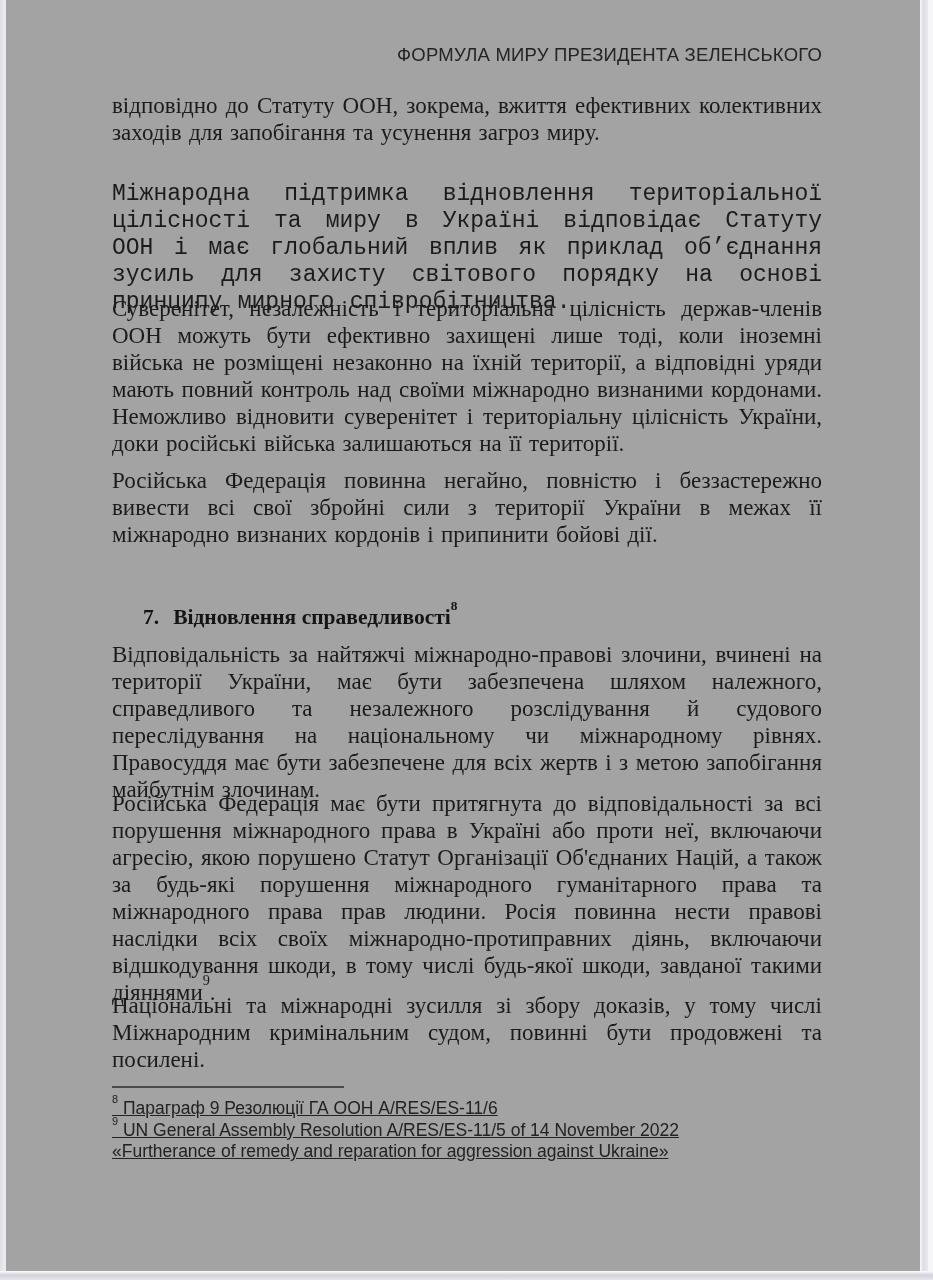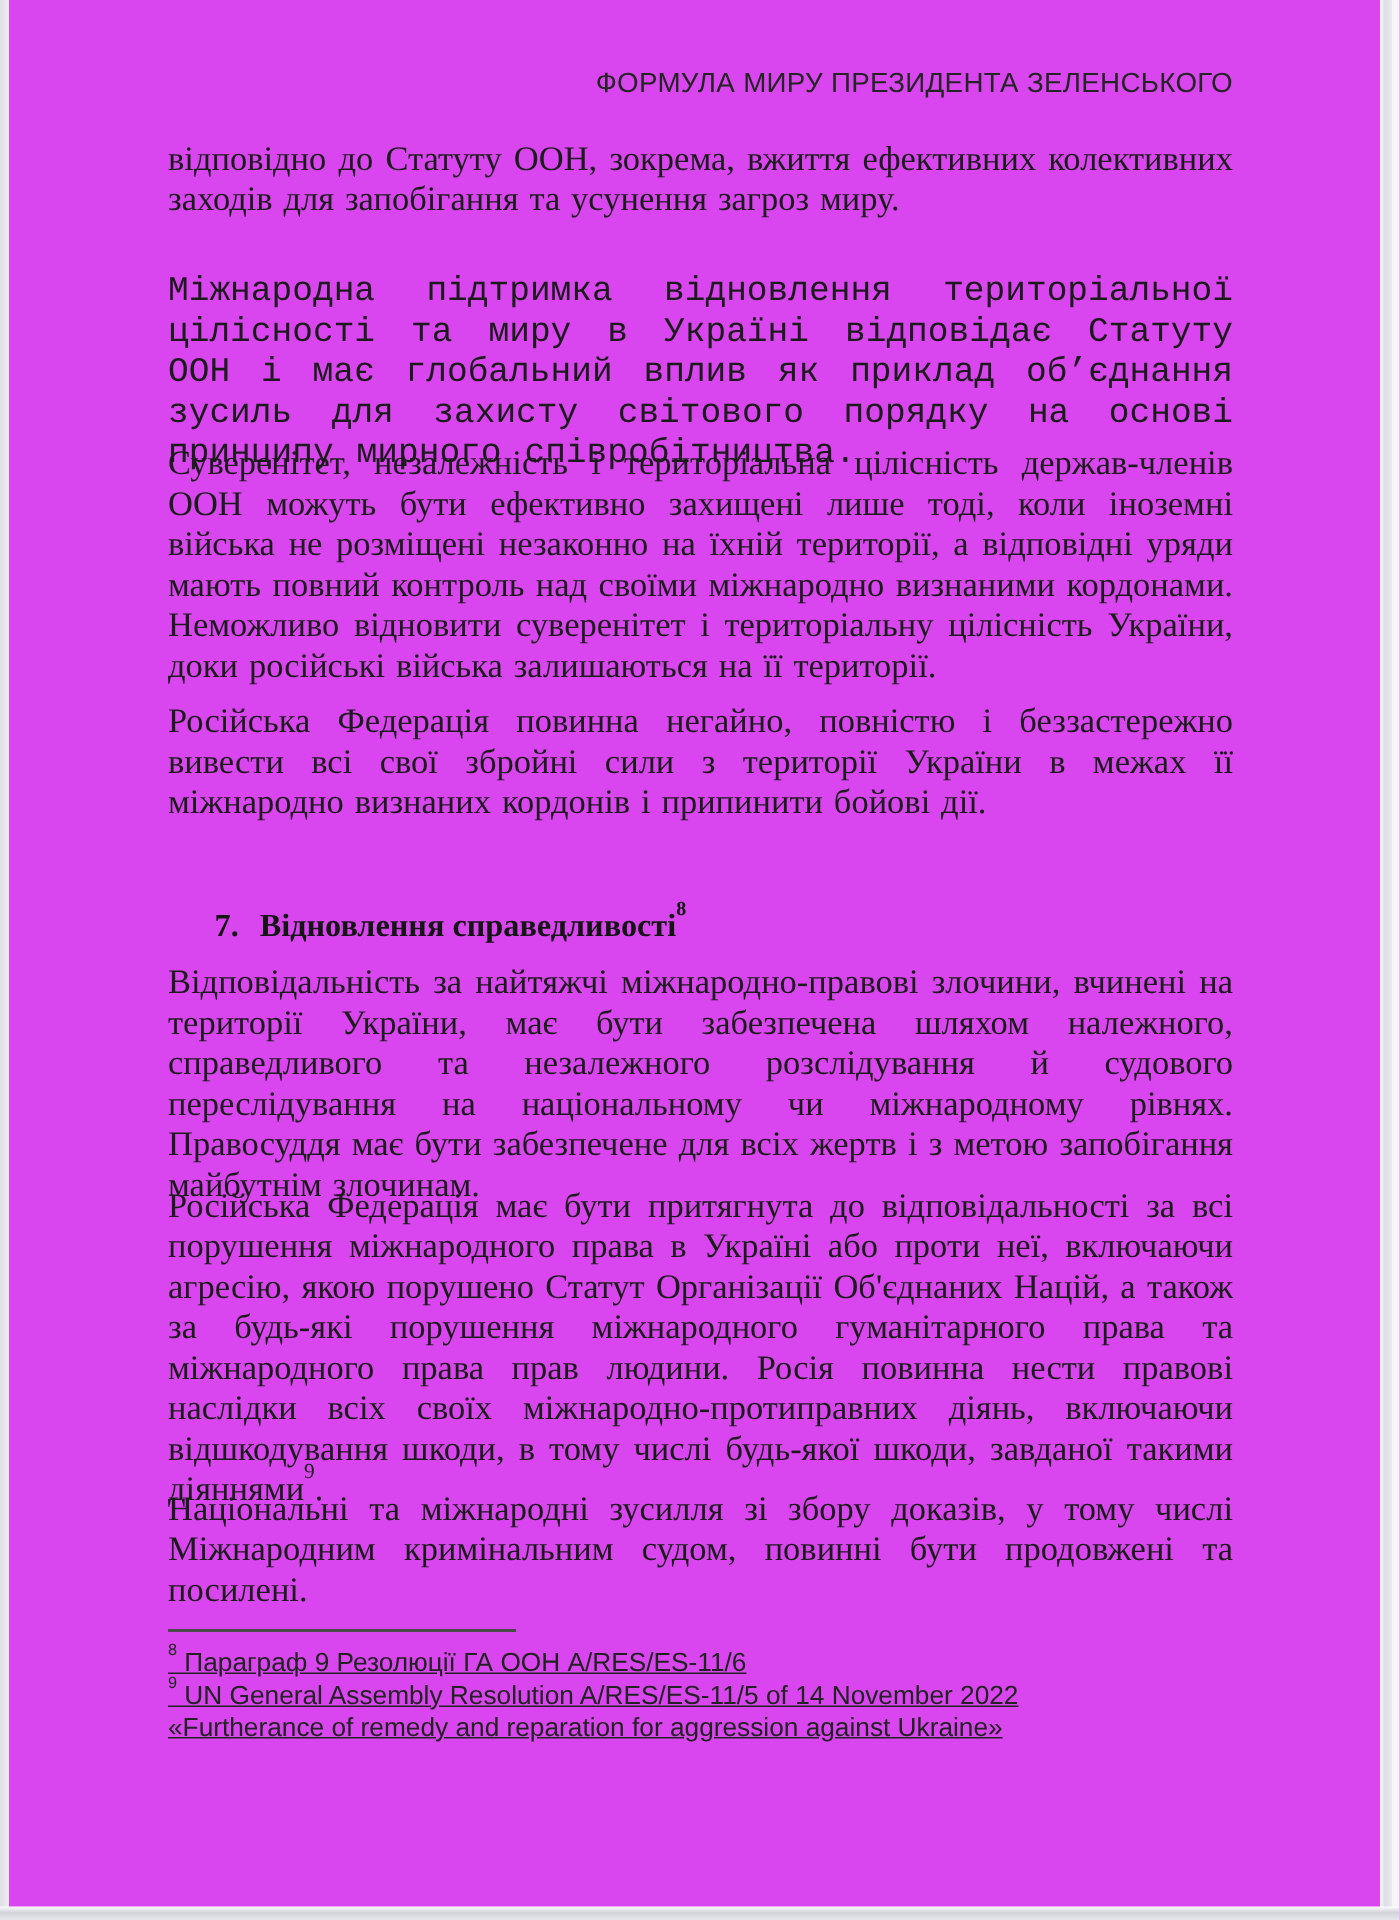--- a/index.html
+++ b/index.html
@@ -4,21 +4,21 @@
 <style>
   html, body {
     margin: 0;
     padding: 0;
     background: #ffffff;
   }
   .page {
     position: relative;
     width: 933px;
     height: 1280px;
-    background: #d946ef;
+    background: #a3a3a3;
     overflow: hidden;
     font-family: "Liberation Serif", "DejaVu Serif", serif;
     color: #1b1b1b;
   }
   
   .edge-left {
     position: absolute;
     left: 0; top: 0;
     width: 6px; height: 1280px;
     background: linear-gradient(to right, #dfdfe6, #ededf2);

